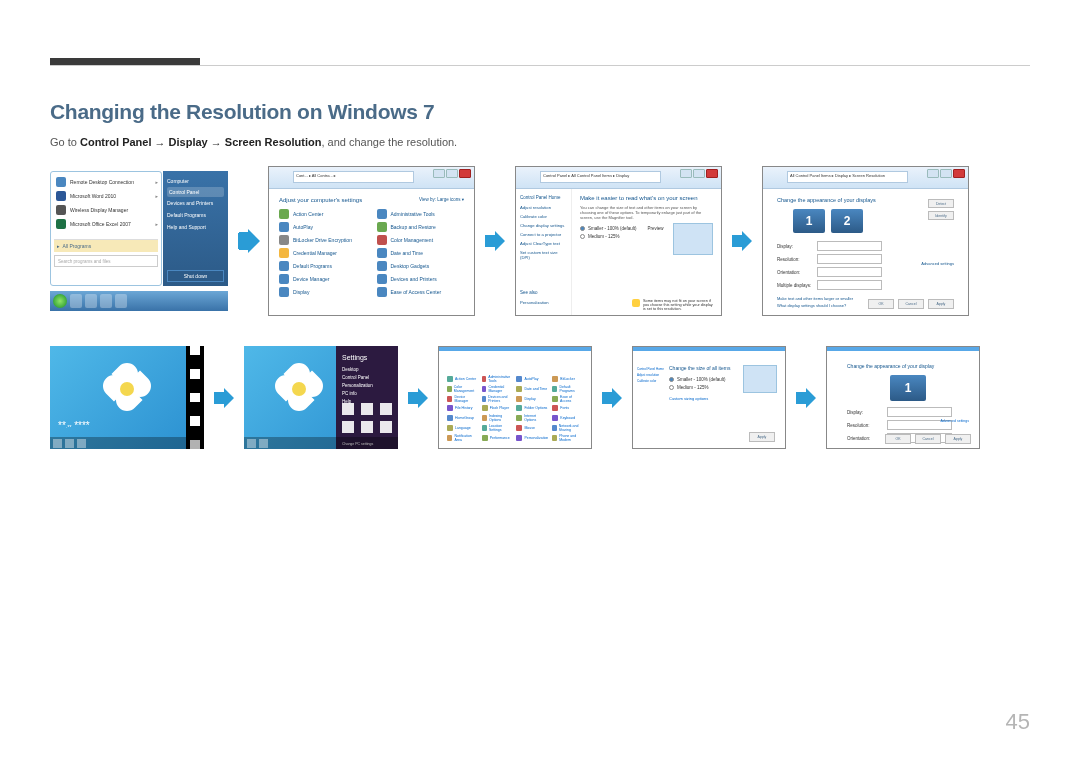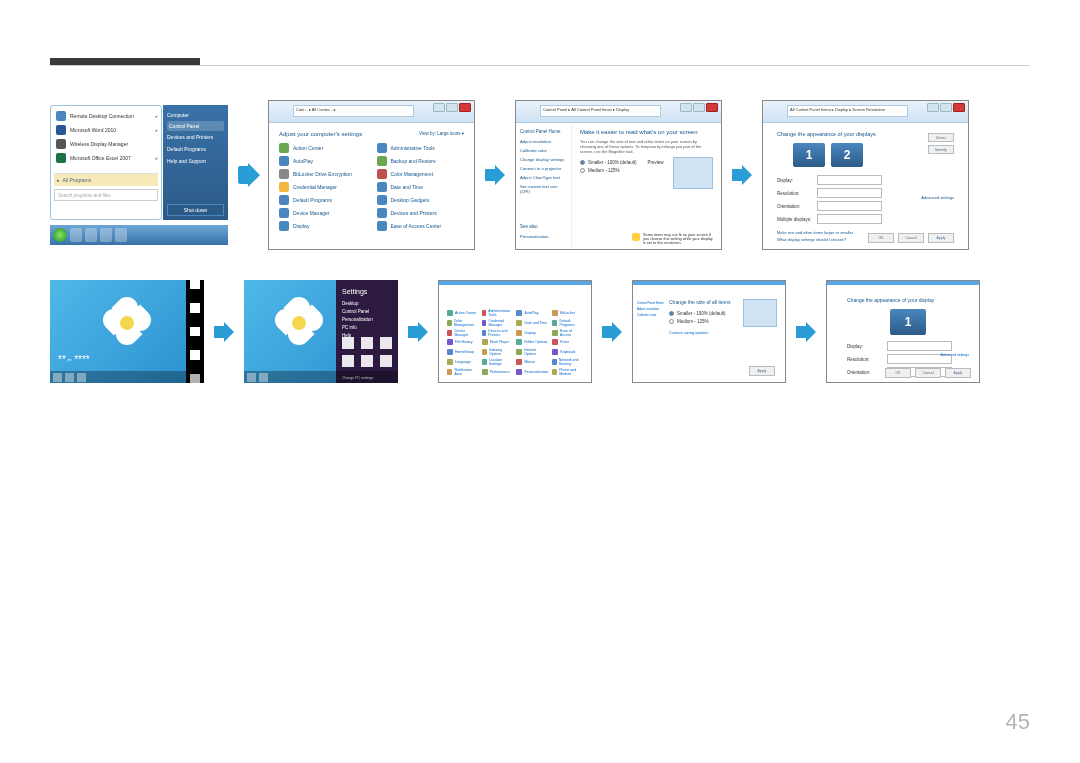--- a/index.html
+++ b/index.html
@@ -180,20 +180,24 @@
 }
 </style>
 </head>
 <body>
 
 <div class="hdr-bar"></div>
 <div class="hdr-line"></div>
 
 <div class="content">
 
+<h2>Changing the Resolution on Windows 7</h2>
+<p class="instruction">
+  <span>Go to </span><b>Control Panel → Display → Screen Resolution</b><span>, and change the resolution.</span>
+</p>
 
 <div class="steps">
 
   <div class="shot s7-1">
     <div class="start-left">
       <div class="sm-item">
             <div class="sm-ico ico-remote"></div>
             <span>Remote Desktop Connection</span>
             <span style="margin-left:auto;color:#888">▸</span>
           </div>

